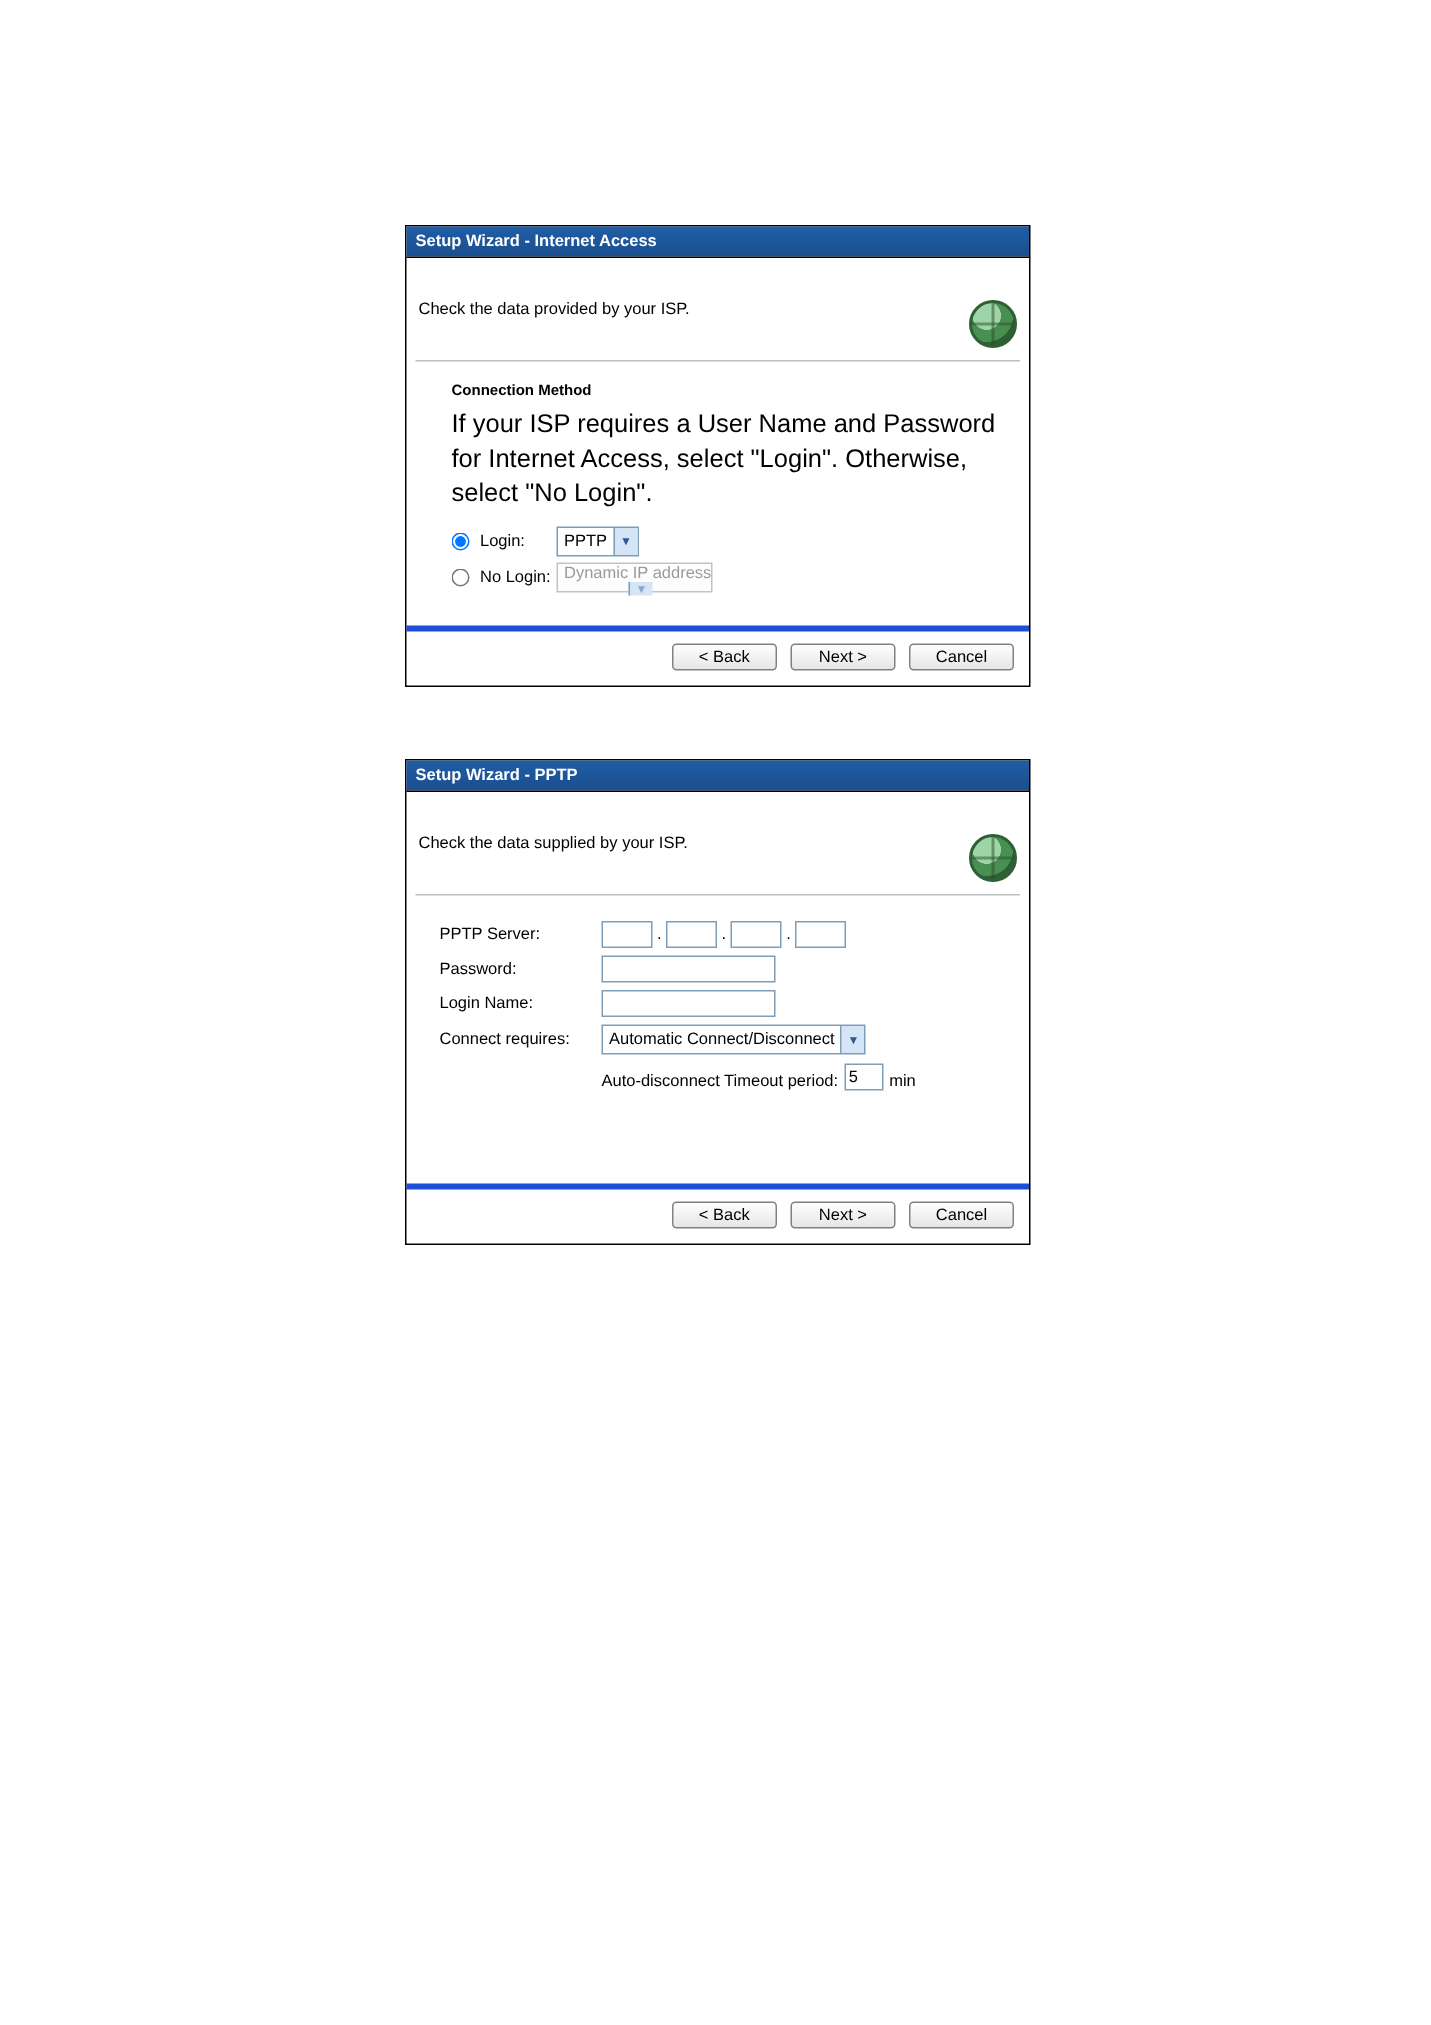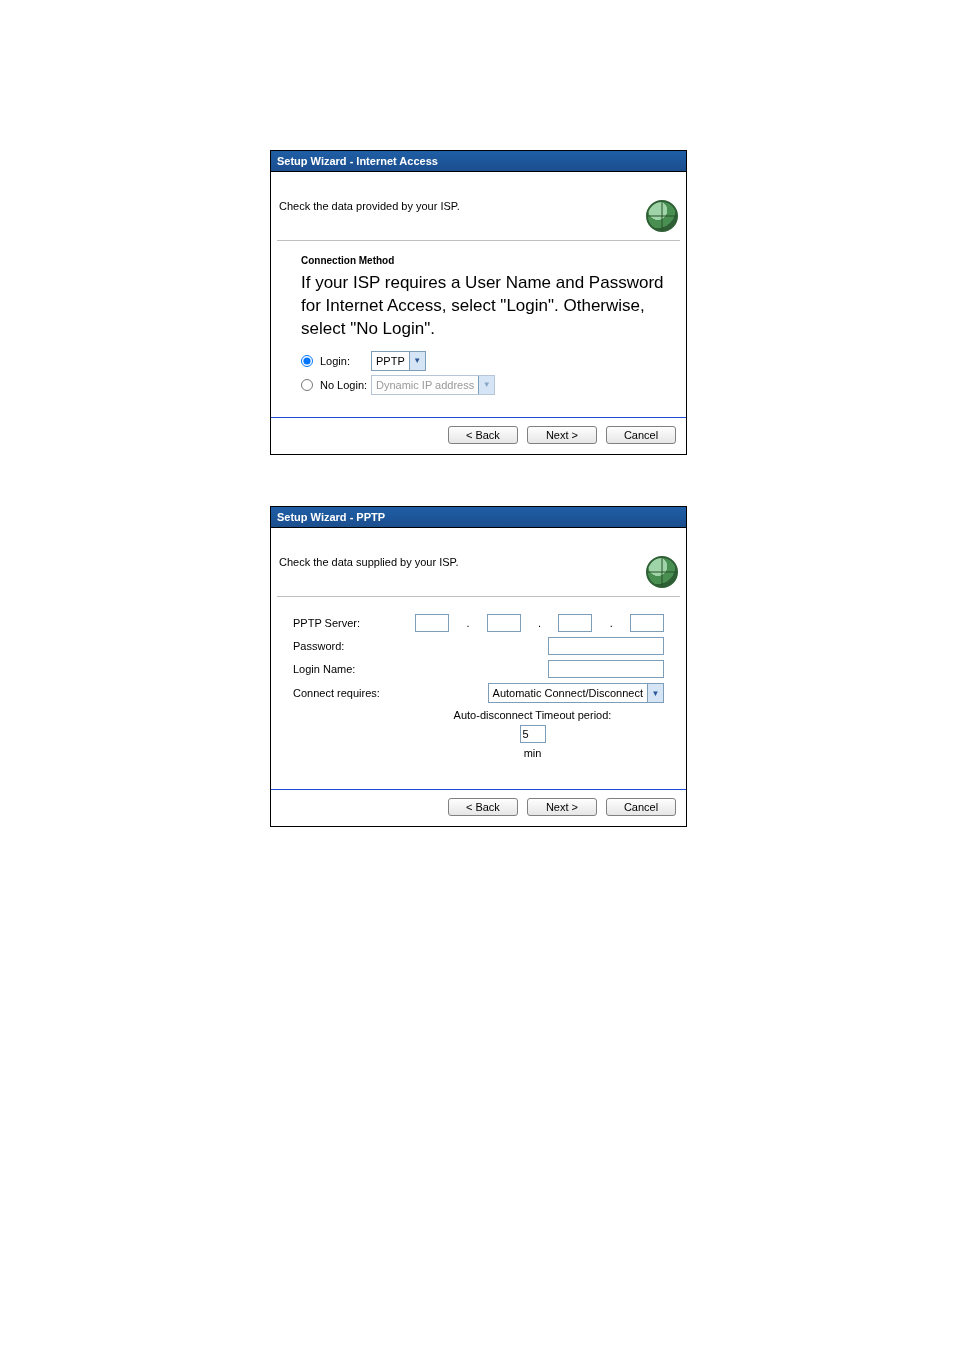--- a/index.html
+++ b/index.html
@@ -100,35 +100,35 @@
   }
   .select {
     display: inline-flex;
     align-items: center;
     border: 1px solid #7e9db9;
     background: #ffffff;
     font-size: 11px;
     height: 18px;
     padding: 0 0 0 4px;
   }
-  .select.disabled { color:#9a9a9a; background:#fdfdfd; border-color:#b6c6d6;}
+  .select.disabled { color:#9a9a9a; background:#fdfdfd; border-color:#b6c6d6;flex-direction:column;}
   .select .arrow {
     background: #d6e5f5;
     border-left: 1px solid #7e9db9;
     width: 15px; height: 100%;
     display: inline-flex;
     align-items: center;
     justify-content: center;
     margin-left: 4px;
     color:#2b5797;
     font-size: 8px;
   }
   .select.disabled .arrow { color:#8aa9c9; }
   .footer {
-    border-top: 1px solid #1d4ed8;
+    border-top: 4px solid #1d4ed8;
     padding: 8px 10px 10px 10px;
     text-align: right;
   }
   .btn {
     display: inline-block;
     border: 1px solid #808080;
     border-radius: 3px;
     background: linear-gradient(#fefefe, #e6e6e6);
     font-size: 11px;
     padding: 2px 10px;
@@ -136,21 +136,20 @@
     min-width: 48px;
     text-align: center;
     color:#000;
     cursor: pointer;
   }
   
   .form-row {
     display: flex;
     align-items: center;
     margin: 5px 0;
-    justify-content: space-between;
   }
   .form-label {
     width: 108px;
     font-size: 11px;
   }
   .ipbox {
     width: 28px; height: 16px;
     border: 1px solid #7e9db9;
     background: #ffffff;
     font-size: 11px;
@@ -175,23 +174,22 @@
   .select-wide .text { min-width: 150px; }
   .content2 {
     padding: 12px 22px 10px 22px;
     min-height: 170px;
   }
   .timeout-row {
     margin-left: 108px;
     margin-top: 6px;
     font-size: 11px;
     display:flex;
-    align-items:center;
+    align-items:flex-end;
     gap:4px;
-    flex-direction:column;
   }
 </style>
 </head>
 <body>
 
 <div class="page">
 
   <div class="dialog dialog1">
     <div class="titlebar">Setup Wizard - Internet Access</div>
     <div class="header-row">

